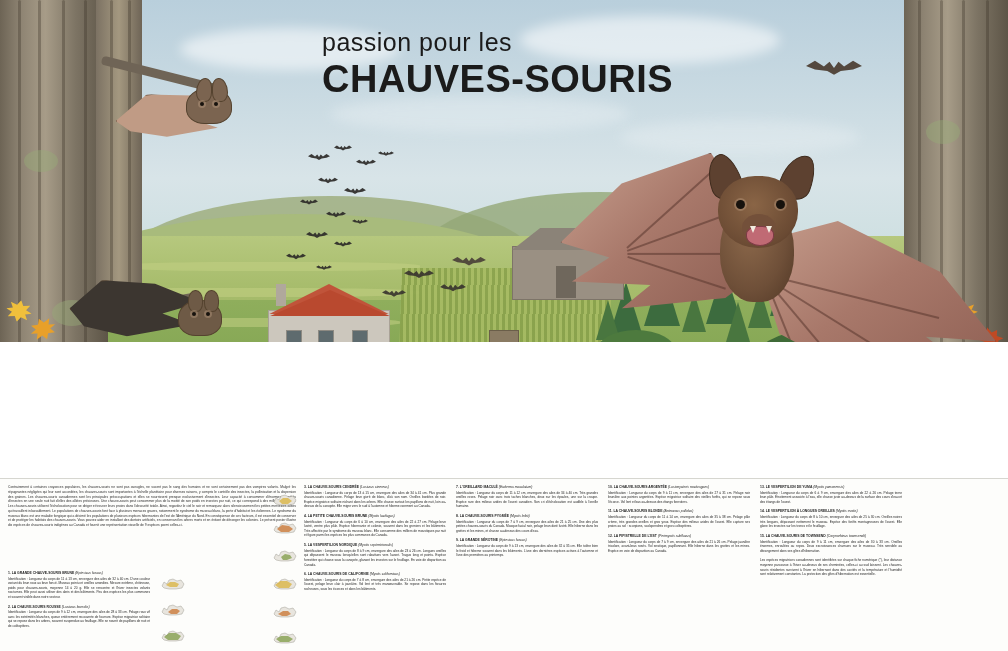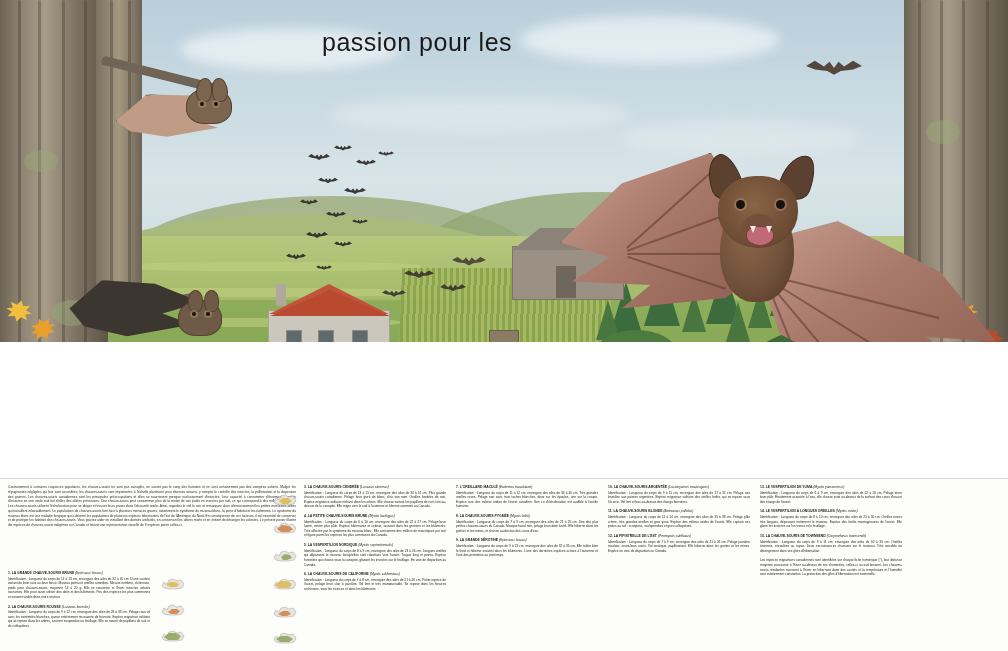--- a/index.html
+++ b/index.html
@@ -510,20 +510,21 @@
       <div class="bat-eye" style="left:176px;top:54px;"></div>
       <div class="bat-eye" style="left:216px;top:54px;"></div>
       <div class="bat-muzzle"></div>
       <div class="bat-mouth"></div>
       <div class="bat-fang" style="left:190px;top:80px;"></div>
       <div class="bat-fang" style="left:206px;top:80px;"></div>
     </div>
 
     <div class="title-block">
       <div class="title-sub">passion pour les</div>
+      <div class="title-main">CHAUVES-SOURIS</div>
     </div>
   </div>
 
   <div class="panel">
 
     <div class="intro">Contrairement à certaines croyances populaires, les chauves-souris ne sont pas aveugles, ne sucent pas le sang des humains et ne sont certainement pas des vampires volants. Malgré les répugnantes négligées qui leur sont accordées, les chauves-souris sont importantes à l'échelle planétaire pour diverses raisons, y compris le contrôle des insectes, la pollinisation et la dispersion des graines. Les chauves-souris canadiennes sont les principales préoccupations et elles se nourrissent presque exclusivement d'insectes. Leur capacité à consommer d'énormes quantités d'insectes en une seule nuit fait d'elles des alliées précieuses. Une chauve-souris peut consommer plus de la moitié de son poids en insectes par nuit, ce qui correspond à des milliers d'insectes. Les chauves-souris utilisent l'écholocation pour se diriger et trouver leurs proies dans l'obscurité totale. Ainsi, regardez le ciel le soir et remarquez alors silencieusement les petites merveilles ailées qui travaillent inlassablement. Le populations de chauves-souris font face à plusieurs menaces graves, notamment le syndrome du museau blanc, la perte d'habitat et les éoliennes. Le syndrome du museau blanc est une maladie fongique qui a décimé les populations de plusieurs espèces hibernantes de l'est de l'Amérique du Nord. En conséquence de ces facteurs, il est essentiel de conserver et de protéger les habitats des chauves-souris. Vous pouvez aider en installant des dortoirs artificiels, en conservant les arbres morts et en évitant de déranger les colonies. Le présent poster illustre dix espèces de chauves-souris indigènes au Canada et fournit une représentation visuelle de 9 espèces parmi celles-ci.</div>
 
     <div class="col" style="left:8px;top:92px;width:142px;">
       <div class="sp">
         <span class="sp-title">

